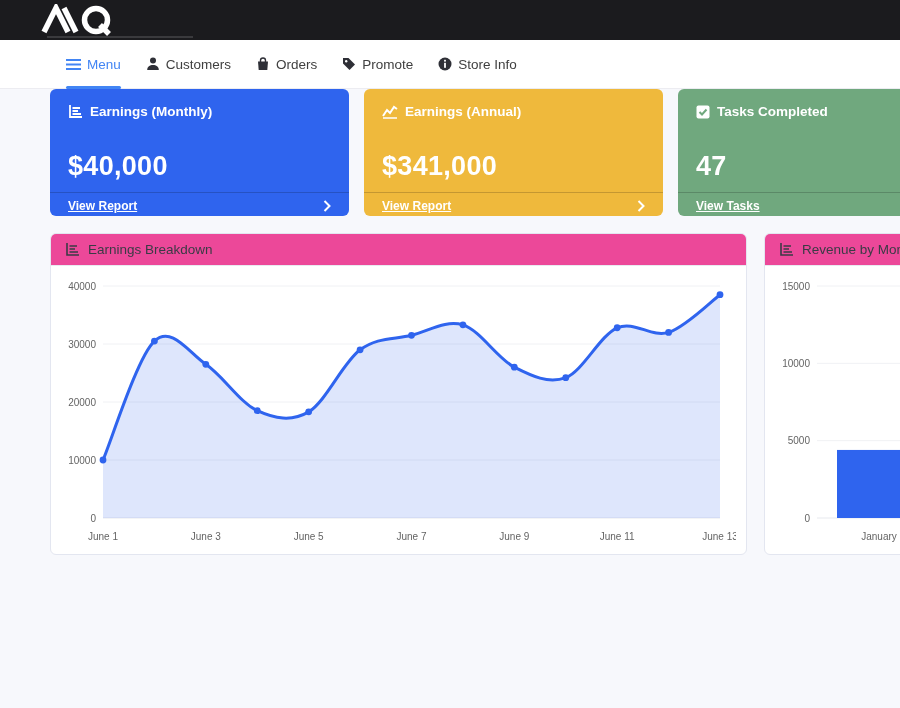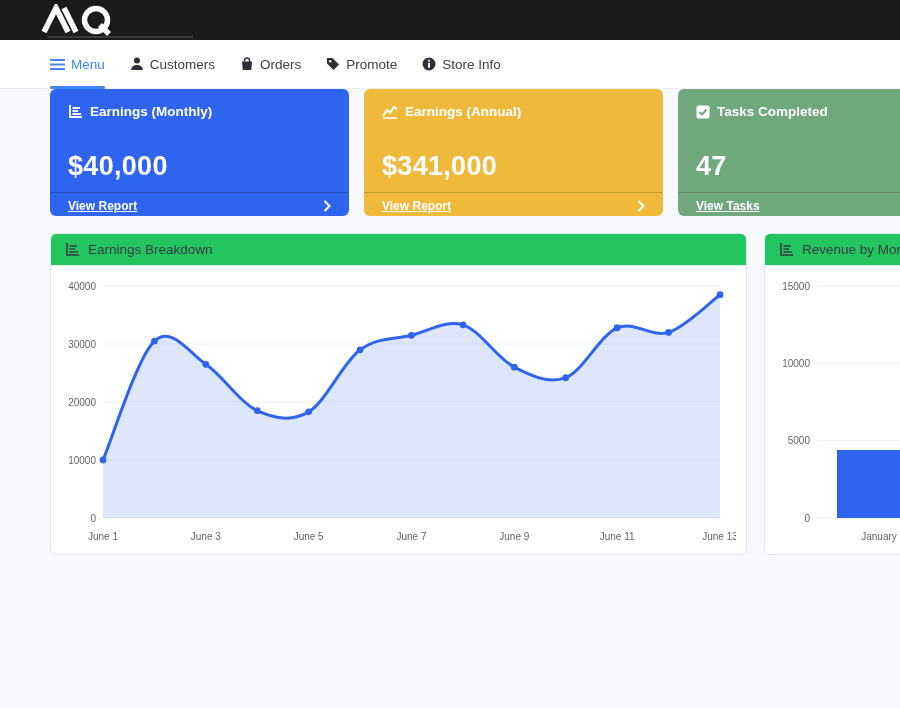--- a/index.html
+++ b/index.html
@@ -7,42 +7,42 @@
     width:900px;height:708px;overflow:hidden;position:relative;
     background:#f7f8fc;
     font-family:"Liberation Sans", sans-serif;
     -webkit-font-smoothing:antialiased;
   }
   
   .topbar{height:40px;background:#1b1b1e;display:flex;align-items:center;padding-left:40px;position:relative;}
   .logo{display:block;}
   .logo-underline{position:absolute;left:47px;top:36px;width:146px;height:2px;background:#3a3a3d;}
   
-  .navbar{height:48px;background:#ffffff;border-bottom:1px solid #ececf1;display:flex;align-items:flex-end;padding-left:50px;gap:25px;}
+  .navbar{height:48px;background:#ffffff;border-bottom:1px solid #ececf1;display:flex;align-items:flex-end;padding-left:66px;gap:25px;}
   .nav-item{display:flex;align-items:center;gap:6px;font-size:13.5px;color:#404040;cursor:pointer;position:relative;height:100%;}
   .nav-item svg{display:block;}
   .nav-item.active{color:#4285f4;}
   .nav-underline{position:absolute;left:0;bottom:-1px;width:100%;height:3px;border-radius:2px;background:#4285f4;}
   
   .content{padding:0 0 0 50px;}
   .page-title{font-size:27px;font-weight:700;color:#212529;margin:58px 0 18px 0;letter-spacing:.2px;}
   
   .cards-row{display:flex;gap:15px;}
   .stat-card{width:299px;height:127px;border-radius:6px;color:#fff;flex:none;display:flex;flex-direction:column;overflow:hidden;}
   .stat-card .card-body{padding:15px 18px 10px 18px;flex:1;}
   .stat-card .card-label{display:flex;align-items:center;gap:7px;font-size:13.5px;font-weight:700;}
   .stat-card .card-value{font-size:27px;font-weight:700;margin-top:32px;letter-spacing:.3px;}
   .stat-card .card-footer{border-top:1px solid rgba(0,0,0,0.18);padding:6px 18px;display:flex;align-items:center;justify-content:space-between;}
   .stat-card .card-link{font-size:12px;font-weight:700;color:#fff;text-decoration:underline;cursor:pointer;}
   
   .charts-row{display:flex;gap:17px;margin-top:17px;}
   .chart-card{background:#fff;border:1px solid #e3e6f0;border-radius:6px;flex:none;overflow:hidden;}
   .chart-card.main{width:695px;height:320px;}
   .chart-card.side{width:420px;height:320px;}
-  .chart-header{padding:8px 14px;border-bottom:1px solid #e8eaf0;display:flex;gap:8px;font-size:13.5px;color:#3a3b45;background:#22c55e;}
+  .chart-header{padding:8px 14px;border-bottom:1px solid #e8eaf0;display:flex;gap:8px;font-size:13.5px;color:#3a3b45;background:#ec4899;}
   .chart-body{padding:4px 6px 0 6px;}
   .axis-label{font-size:10px;fill:#646464;}
 </style>
 </head>
 <body>
 
 <div class="topbar">
   <svg class="logo" width="95" height="32" viewBox="0 0 95 32">
     <g stroke="#ffffff" stroke-width="5.5" fill="none" stroke-linecap="butt">
       <polyline points="4,28 16,4 28,28"></polyline>

